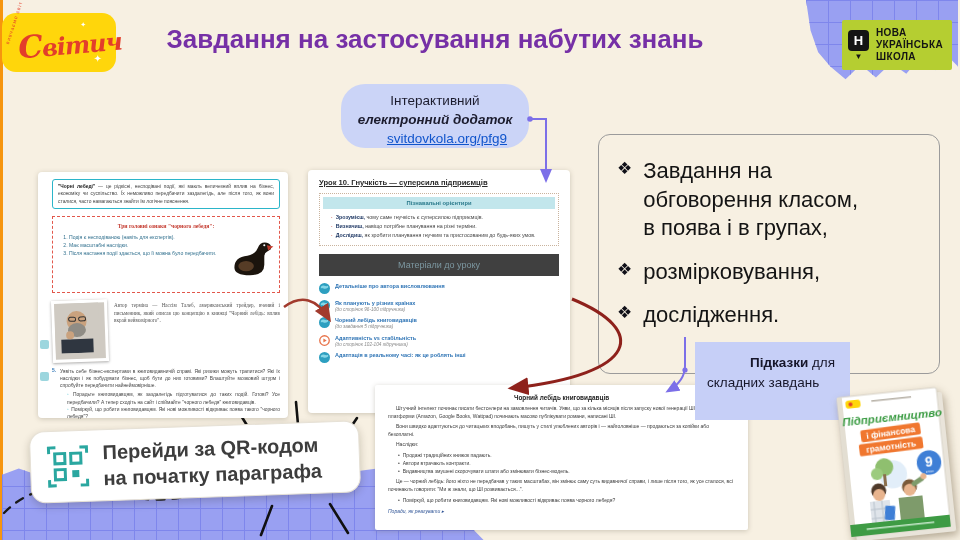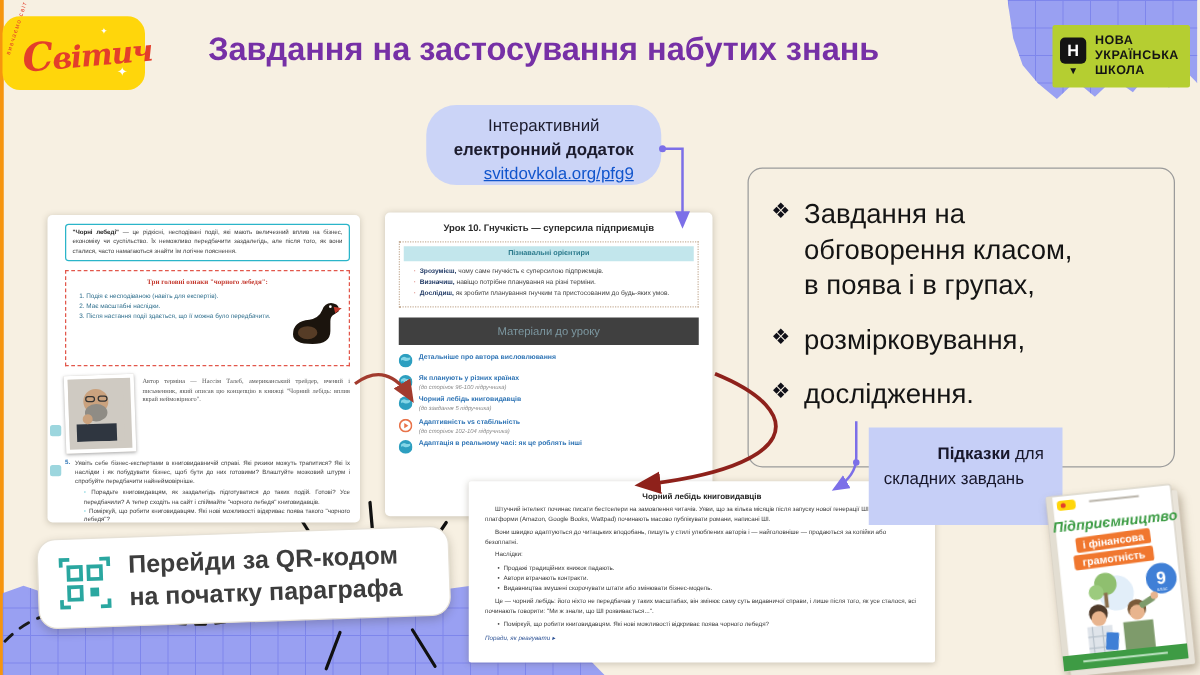--- a/index.html
+++ b/index.html
@@ -39,21 +39,21 @@
     display:flex;align-items:center;gap:7px;padding:4px 6px;box-sizing:border-box;z-index:4;}
   .nus-iconcol{display:flex;flex-direction:column;align-items:center;gap:2px;}
   .nus-icon{width:21px;height:21px;background:#141414;border-radius:4px;color:#fff;
     font-weight:bold;font-size:13px;display:flex;align-items:center;justify-content:center;}
   .nus-caret{color:#141414;font-size:8px;line-height:8px;}
   .nus-text{color:#141414;font-size:10px;font-weight:800;line-height:1.18;letter-spacing:.4px;}
 
   
   .app-callout{left:341px;top:84px;width:188px;height:64px;background:#CBD4F7;
     text-align:center;padding-top:8px;box-sizing:border-box;font-size:13.5px;color:#1c1c2e;z-index:5;line-height:1.4;border-radius:24px;}
-  .app-callout .bold{font-weight:bold;}
+  .app-callout .bold{font-weight:bold;font-style:italic;}
   .app-callout a{color:#1155CC;text-decoration:underline;margin-left:24px;}
 
   
   .card{background:#fff;border-radius:4px;box-shadow:0 1px 5px rgba(80,70,50,.25);z-index:4;box-sizing:border-box;}
 
   
   .page1{left:38px;top:172px;width:250px;height:246px;padding:7px 8px 6px 14px;font-size:4.9px;color:#444;}
   .defbox{border:1.3px solid #2BB5C9;border-radius:3px;padding:3px 5px;line-height:1.5;text-align:justify;}
   .defbox b{color:#222;}
   .signsbox{border:1.2px dashed #E2574B;margin-top:7px;padding:4px 6px 5px;position:relative;min-height:66px;}
@@ -68,21 +68,21 @@
     line-height:1.5;text-align:justify;color:#555;}
   .task5{display:flex;gap:4px;margin-top:6px;}
   .task5 .num{color:#2E74B5;font-weight:bold;}
   .task5 .t{line-height:1.45;text-align:justify;}
   .task5 ul{margin:2px 0 0;padding-left:7px;list-style:none;}
   .task5 li::before{content:"◦";color:#2BB5C9;margin-right:2px;}
   .margin-ic{position:absolute;left:2px;width:9px;height:9px;background:#9CD6DE;border-radius:2px;}
 
   
   .page2{left:308px;top:170px;width:262px;height:243px;padding:8px 11px;font-size:5.3px;color:#444;}
-  .page2 h3{margin:0 0 6px;text-align:center;font-size:7.6px;color:#2b2b2b;}
+  .page2 h3{margin:0 0 6px;text-align:left;font-size:7.6px;color:#2b2b2b;text-decoration:underline;}
   .orient{border:1px dotted #c9b39d;padding:3px;}
   .orient .bar{background:#C2E6EC;color:#2B7A8C;font-weight:bold;text-align:center;
     font-size:5.8px;padding:3px 0;}
   .orient ul{margin:4px 2px 2px;padding-left:6px;list-style:none;line-height:1.7;}
   .orient li::before{content:"·";color:#d98880;font-weight:bold;margin-right:3px;}
   .orient .lead{font-weight:bold;color:#1F3864;}
   .matbar{background:#404040;color:#7C97A0;text-align:center;font-size:9px;
     padding:6px 0;margin-top:8px;}
   .mats{margin-top:7px;}
   .mat-row{display:flex;gap:5px;align-items:flex-start;margin-bottom:5.5px;}

